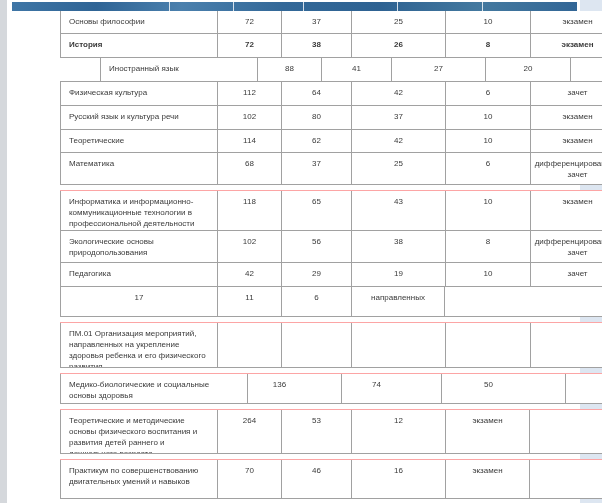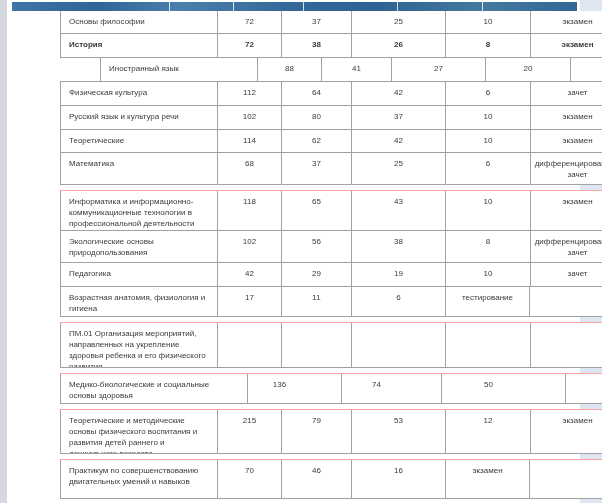--- a/index.html
+++ b/index.html
@@ -159,46 +159,44 @@
       </div>
         <div class="row" style="height: 24px;">
         <div class="cell subject">Педагогика</div>
         <div class="cell num">42</div>
         <div class="cell num">29</div>
         <div class="cell num">19</div>
         <div class="cell num">10</div>
         <div class="cell assess">зачет</div>
       </div>
         <div class="row" style="height: 30px;">
-        <div class="cell subject">Возрастная анатомия, физиология и гигиена</div>
         <div class="cell num">17</div>
         <div class="cell num">11</div>
         <div class="cell num">6</div>
-        <div class="cell assess">тестирование</div>
+        <div class="cell assess">направленных</div>
       </div>
         <div class="row gap-above" style="height: 46px;">
         <div class="cell subject">ПМ.01 Организация мероприятий, направленных на укрепление здоровья ребенка и его физического развития</div>
         <div class="cell num"></div>
         <div class="cell num"></div>
         <div class="cell num"></div>
         <div class="cell num"></div>
         <div class="cell assess"></div>
       </div>
         <div class="row gap-above" style="height: 31px; gap: 30px;">
         <div class="cell subject">Медико-биологические и социальные основы здоровья</div>
         <div class="cell num">136</div>
         <div class="cell num">74</div>
         <div class="cell num">50</div>
         <div class="cell num">12</div>
         <div class="cell assess">экзамен</div>
       </div>
         <div class="row gap-above" style="height: 45px;">
         <div class="cell subject">Теоретические и методические основы физического воспитания и развития детей раннего и дошкольного возраста</div>
-        <div class="cell num">215</div>
-        <div class="cell num">79</div>
+        <div class="cell num">264</div>
         <div class="cell num">53</div>
         <div class="cell num">12</div>
         <div class="cell assess">экзамен</div>
       </div>
         <div class="row gap-above" style="height: 40px;">
         <div class="cell subject">Практикум по совершенствованию двигательных умений и навыков</div>
         <div class="cell num">70</div>
         <div class="cell num">46</div>
         <div class="cell num">16</div>
         <div class="cell assess">экзамен</div>

